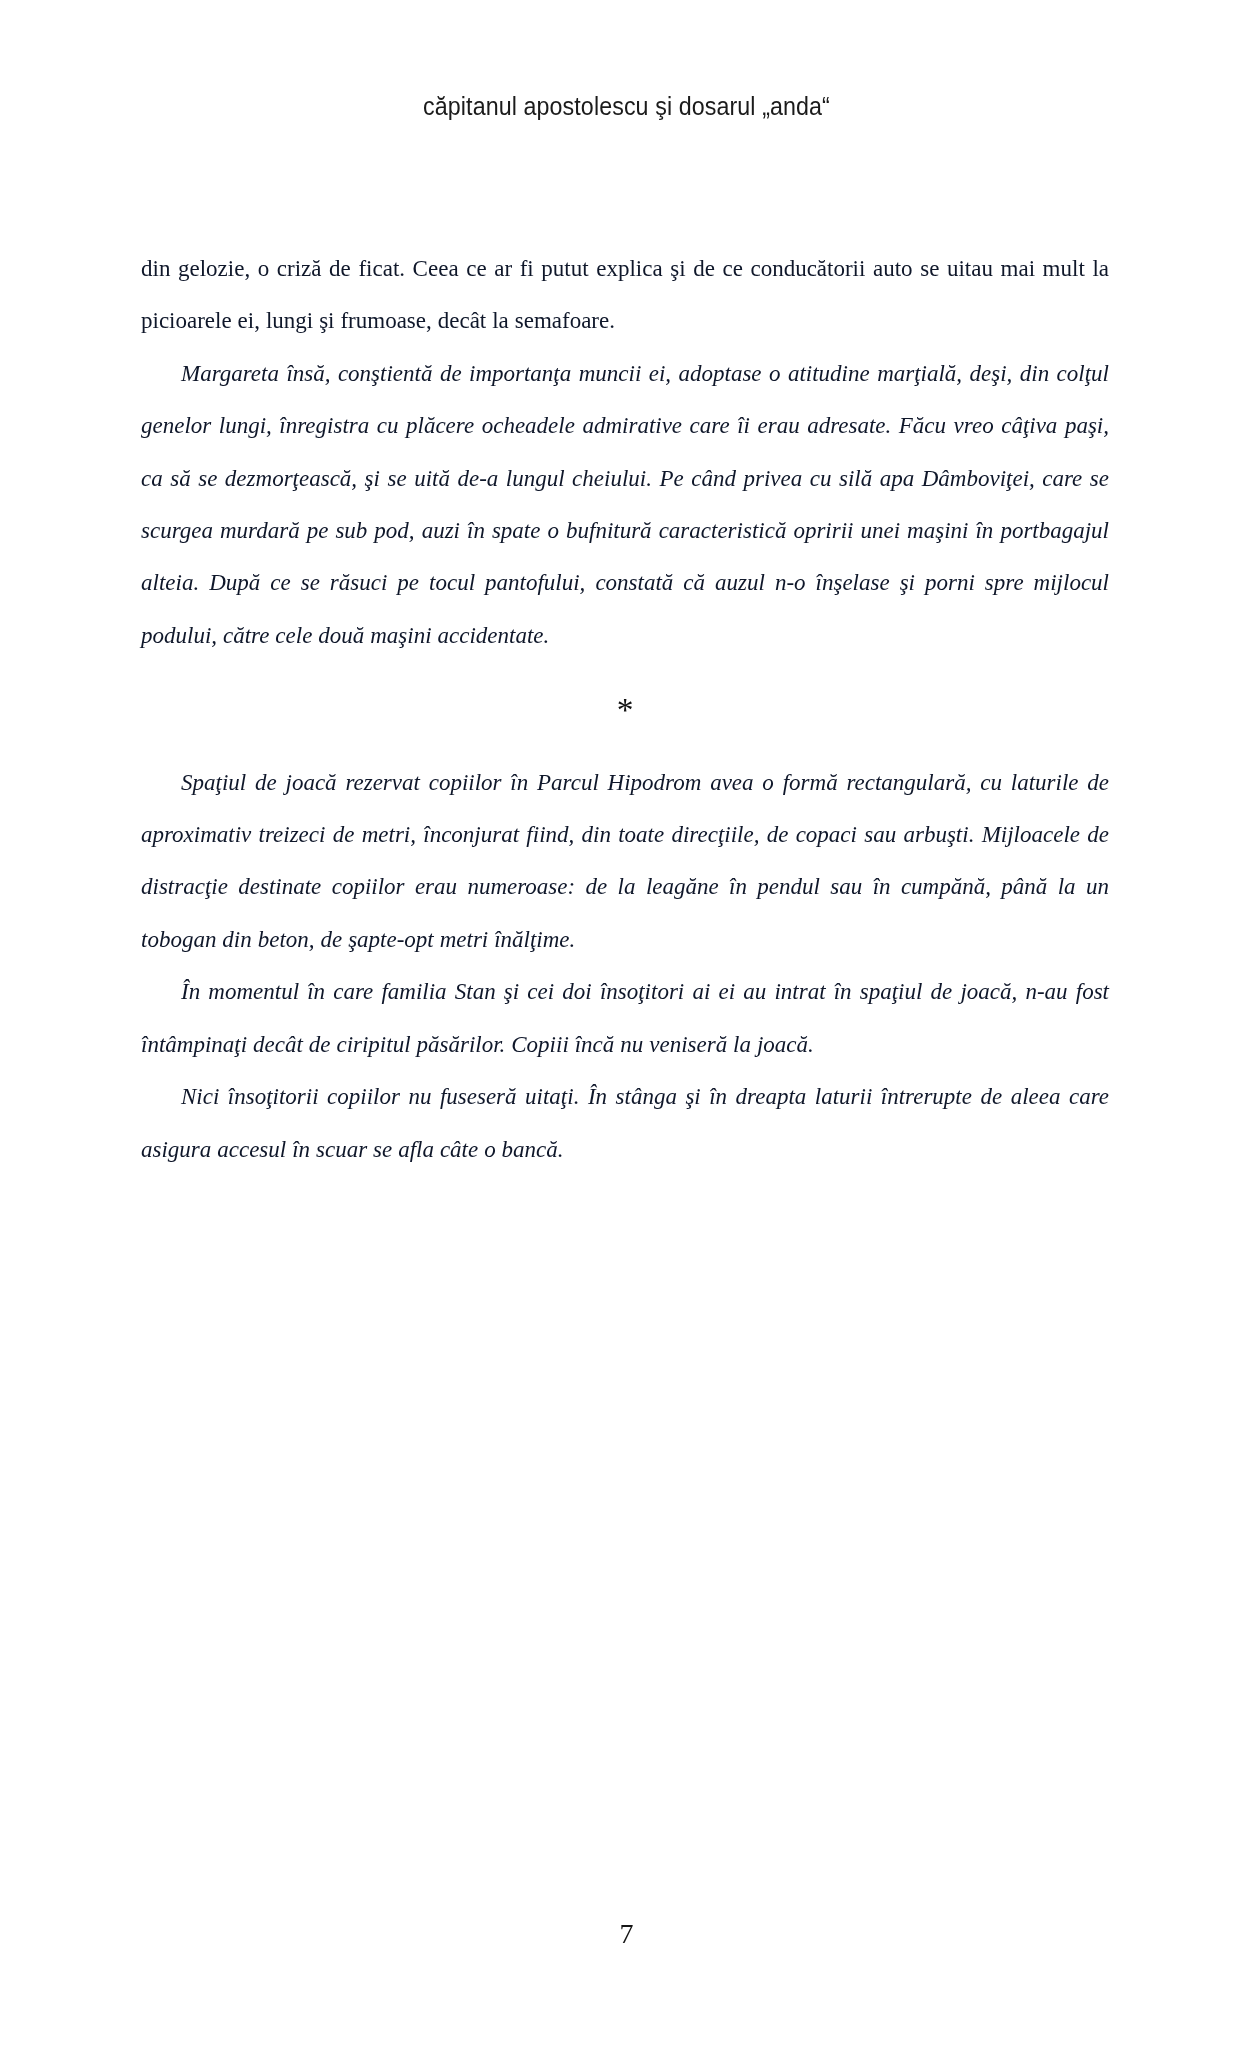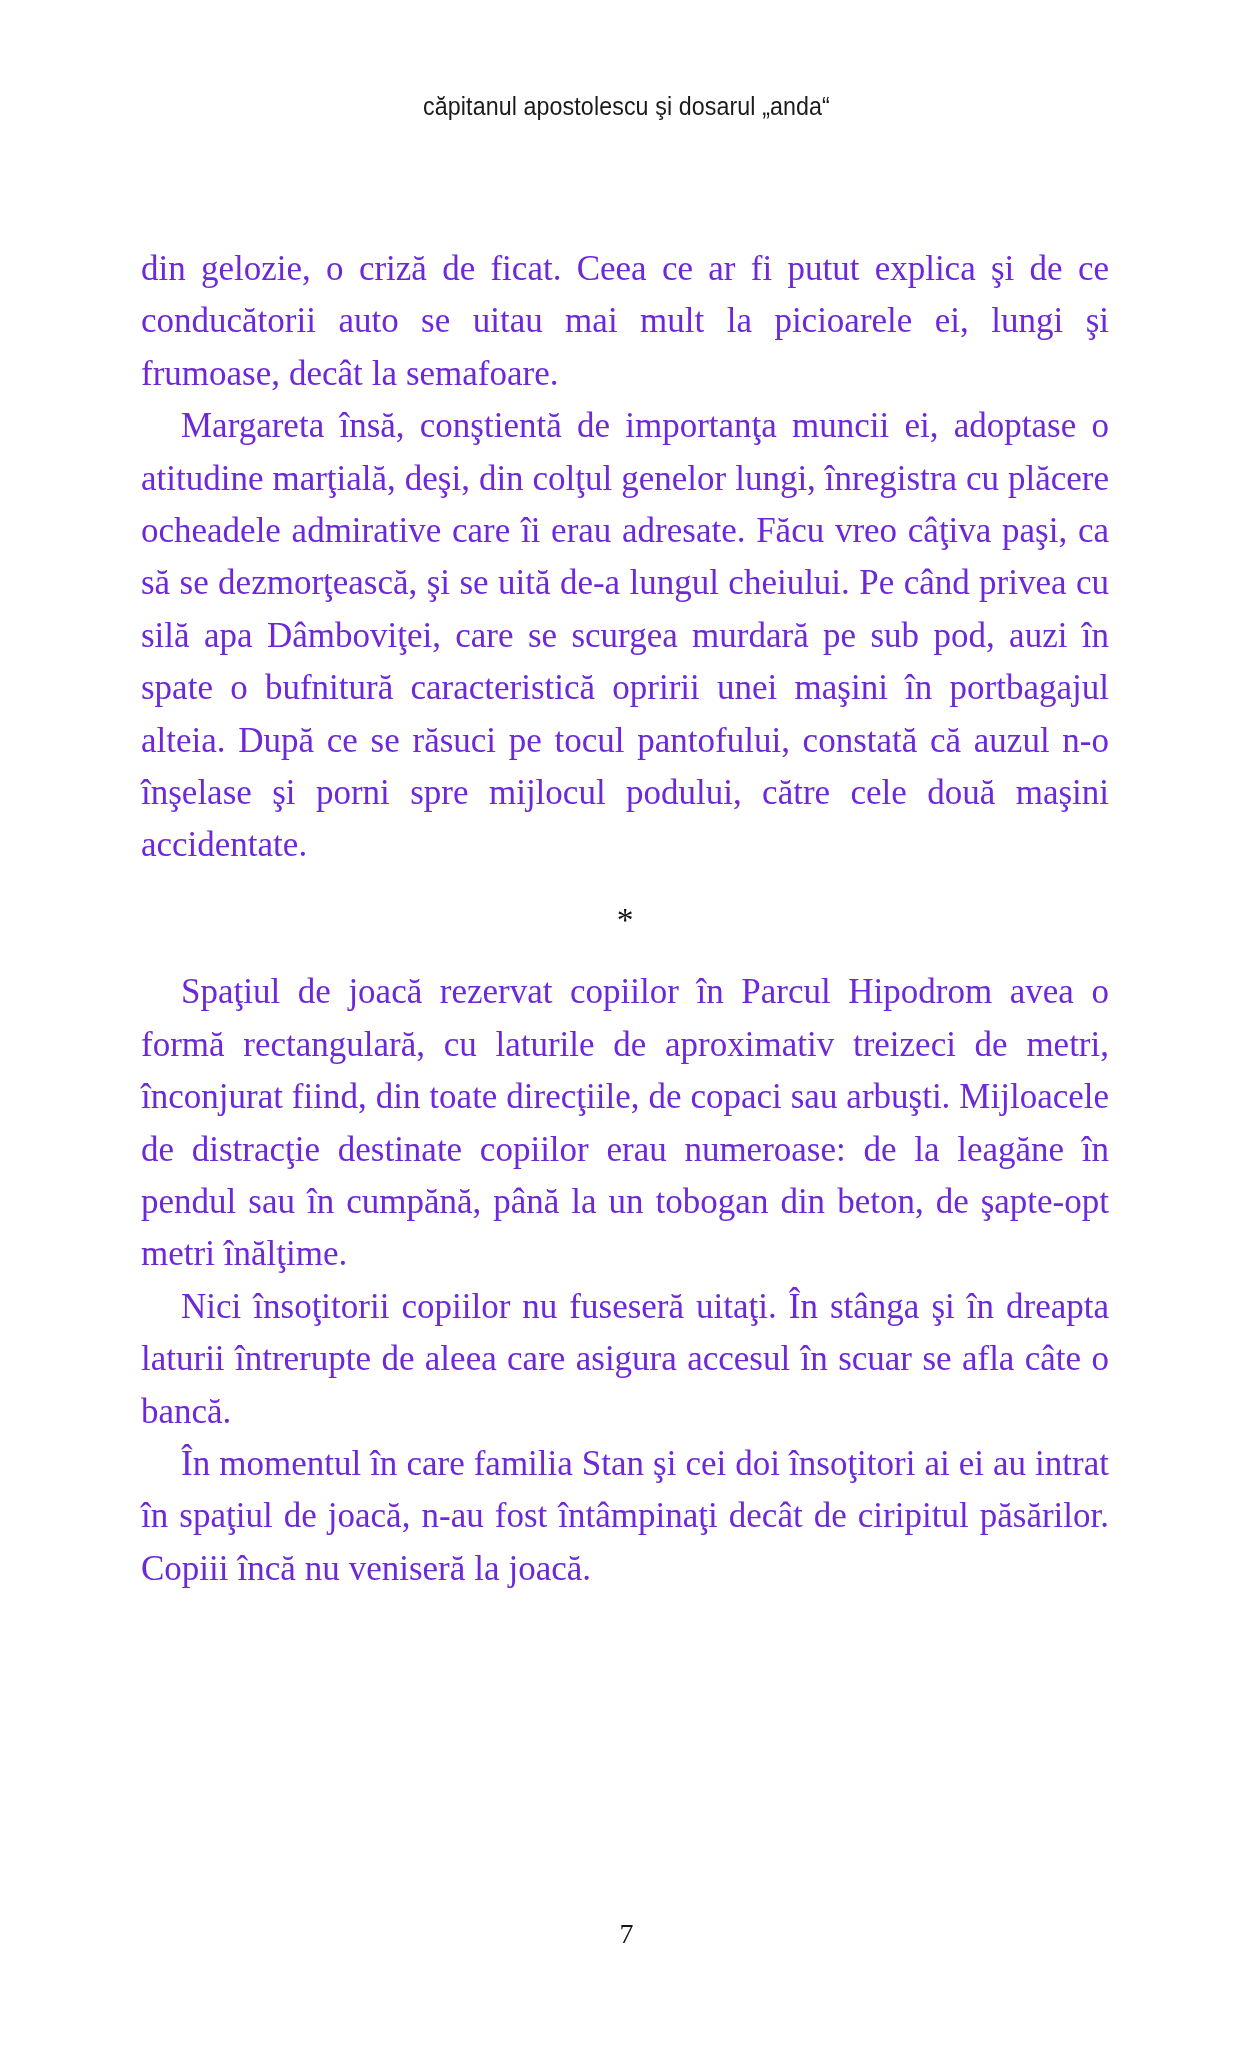--- a/index.html
+++ b/index.html
@@ -33,31 +33,32 @@
   }
   .text-block {
     position: absolute;
     top: 243px;
     left: 141px;
     width: 968px;
   }
   p.body {
     margin: 0;
     font-family: "Liberation Serif", "DejaVu Serif", serif;
-    font-size: 35px;
+    font-size: 23px;
     line-height: 52.4px;
-    color: #6d28d9;
+    color: #0f172a;
     text-align: justify;
     text-justify: inter-word;
     hyphens: manual;
     -webkit-hyphens: manual;
     word-spacing: 0.2px;
   }
   p.body.indent {
     text-indent: 40px;
+    font-style: italic;
   }
   p.body.cont {
     text-indent: 0;
   }
   .sep {
     margin: 0;
     padding: 22px 0 20px 0;
     text-align: center;
     font-family: "Liberation Serif", "DejaVu Serif", serif;
     font-size: 33.5px;
@@ -85,22 +86,22 @@
   <div class="text-block">
 
     <p class="body cont">din gelozie, o criză de ficat. Ceea ce ar fi putut explica şi de ce conducătorii auto se uitau mai mult la picioarele ei, lungi şi frumoase, decât la semafoare.</p>
 
     <p class="body indent">Margareta însă, conştientă de importanţa muncii ei, adoptase o atitudine marţială, deşi, din colţul genelor lungi, înregistra cu plăcere ocheadele admirative care îi erau adresate. Făcu vreo câţiva paşi, ca să se dezmorţească, şi se uită de-a lungul cheiului. Pe când privea cu silă apa Dâmboviţei, care se scurgea murdară pe sub pod, auzi în spate o bufnitură caracteristică opririi unei maşini în portbagajul alteia. După ce se răsuci pe tocul pantofului, constată că auzul n-o înşelase şi porni spre mijlocul podului, către cele două maşini accidentate.</p>
 
     <div class="sep">*</div>
 
     <p class="body indent">Spaţiul de joacă rezervat copiilor în Parcul Hipodrom avea o formă rectangulară, cu laturile de aproximativ treizeci de metri, înconjurat fiind, din toate direcţiile, de copaci sau arbuşti. Mijloacele de distracţie destinate copiilor erau numeroase: de la leagăne în pendul sau în cumpănă, până la un tobogan din beton, de şapte-opt metri înălţime.</p>
 
+    <p class="body indent">În momentul în care familia Stan şi cei doi însoţitori ai ei au intrat în spaţiul de joacă, n-au fost întâmpinaţi decât de ciripitul păsărilor. Copiii încă nu veniseră la joacă.</p>
+
     <p class="body indent">Nici însoţitorii copiilor nu fuseseră uitaţi. În stânga şi în dreapta laturii întrerupte de aleea care asigura accesul în scuar se afla câte o bancă.</p>
-
-    <p class="body indent">În momentul în care familia Stan şi cei doi însoţitori ai ei au intrat în spaţiul de joacă, n-au fost întâmpinaţi decât de ciripitul păsărilor. Copiii încă nu veniseră la joacă.</p>
 
 
   </div>
 
   <div class="folio">7</div>
 
 </div>
 
 </body></html>

